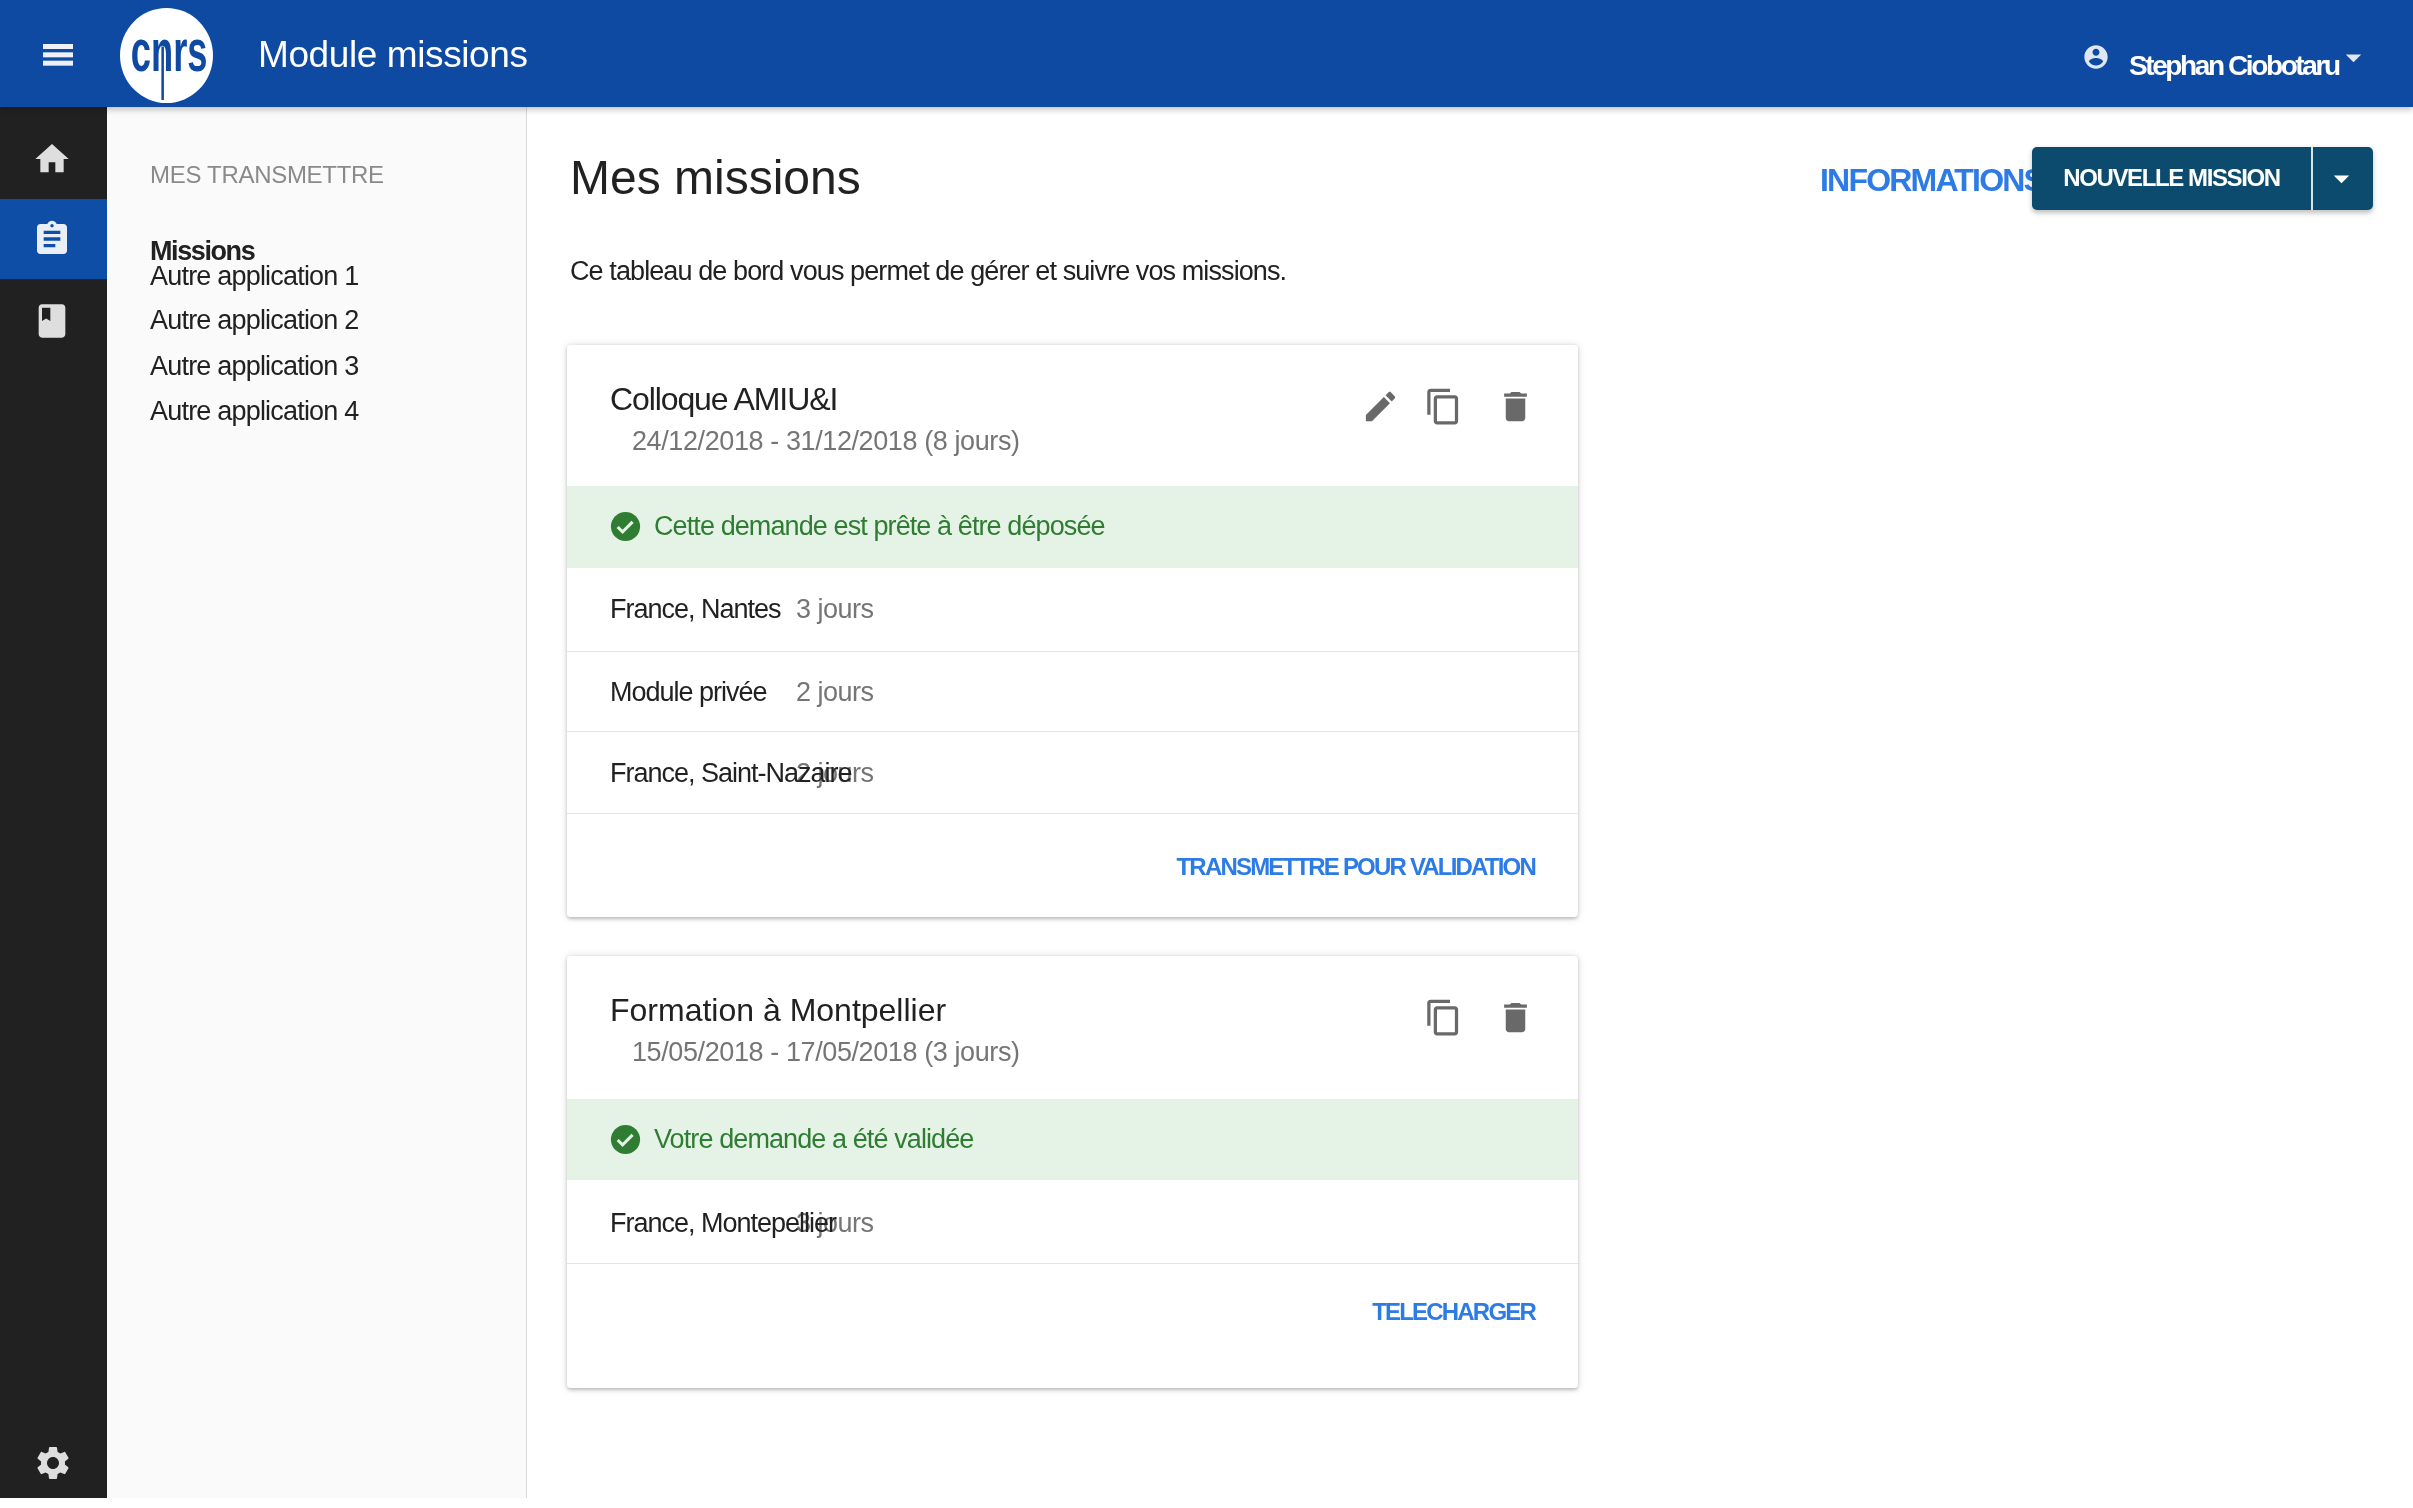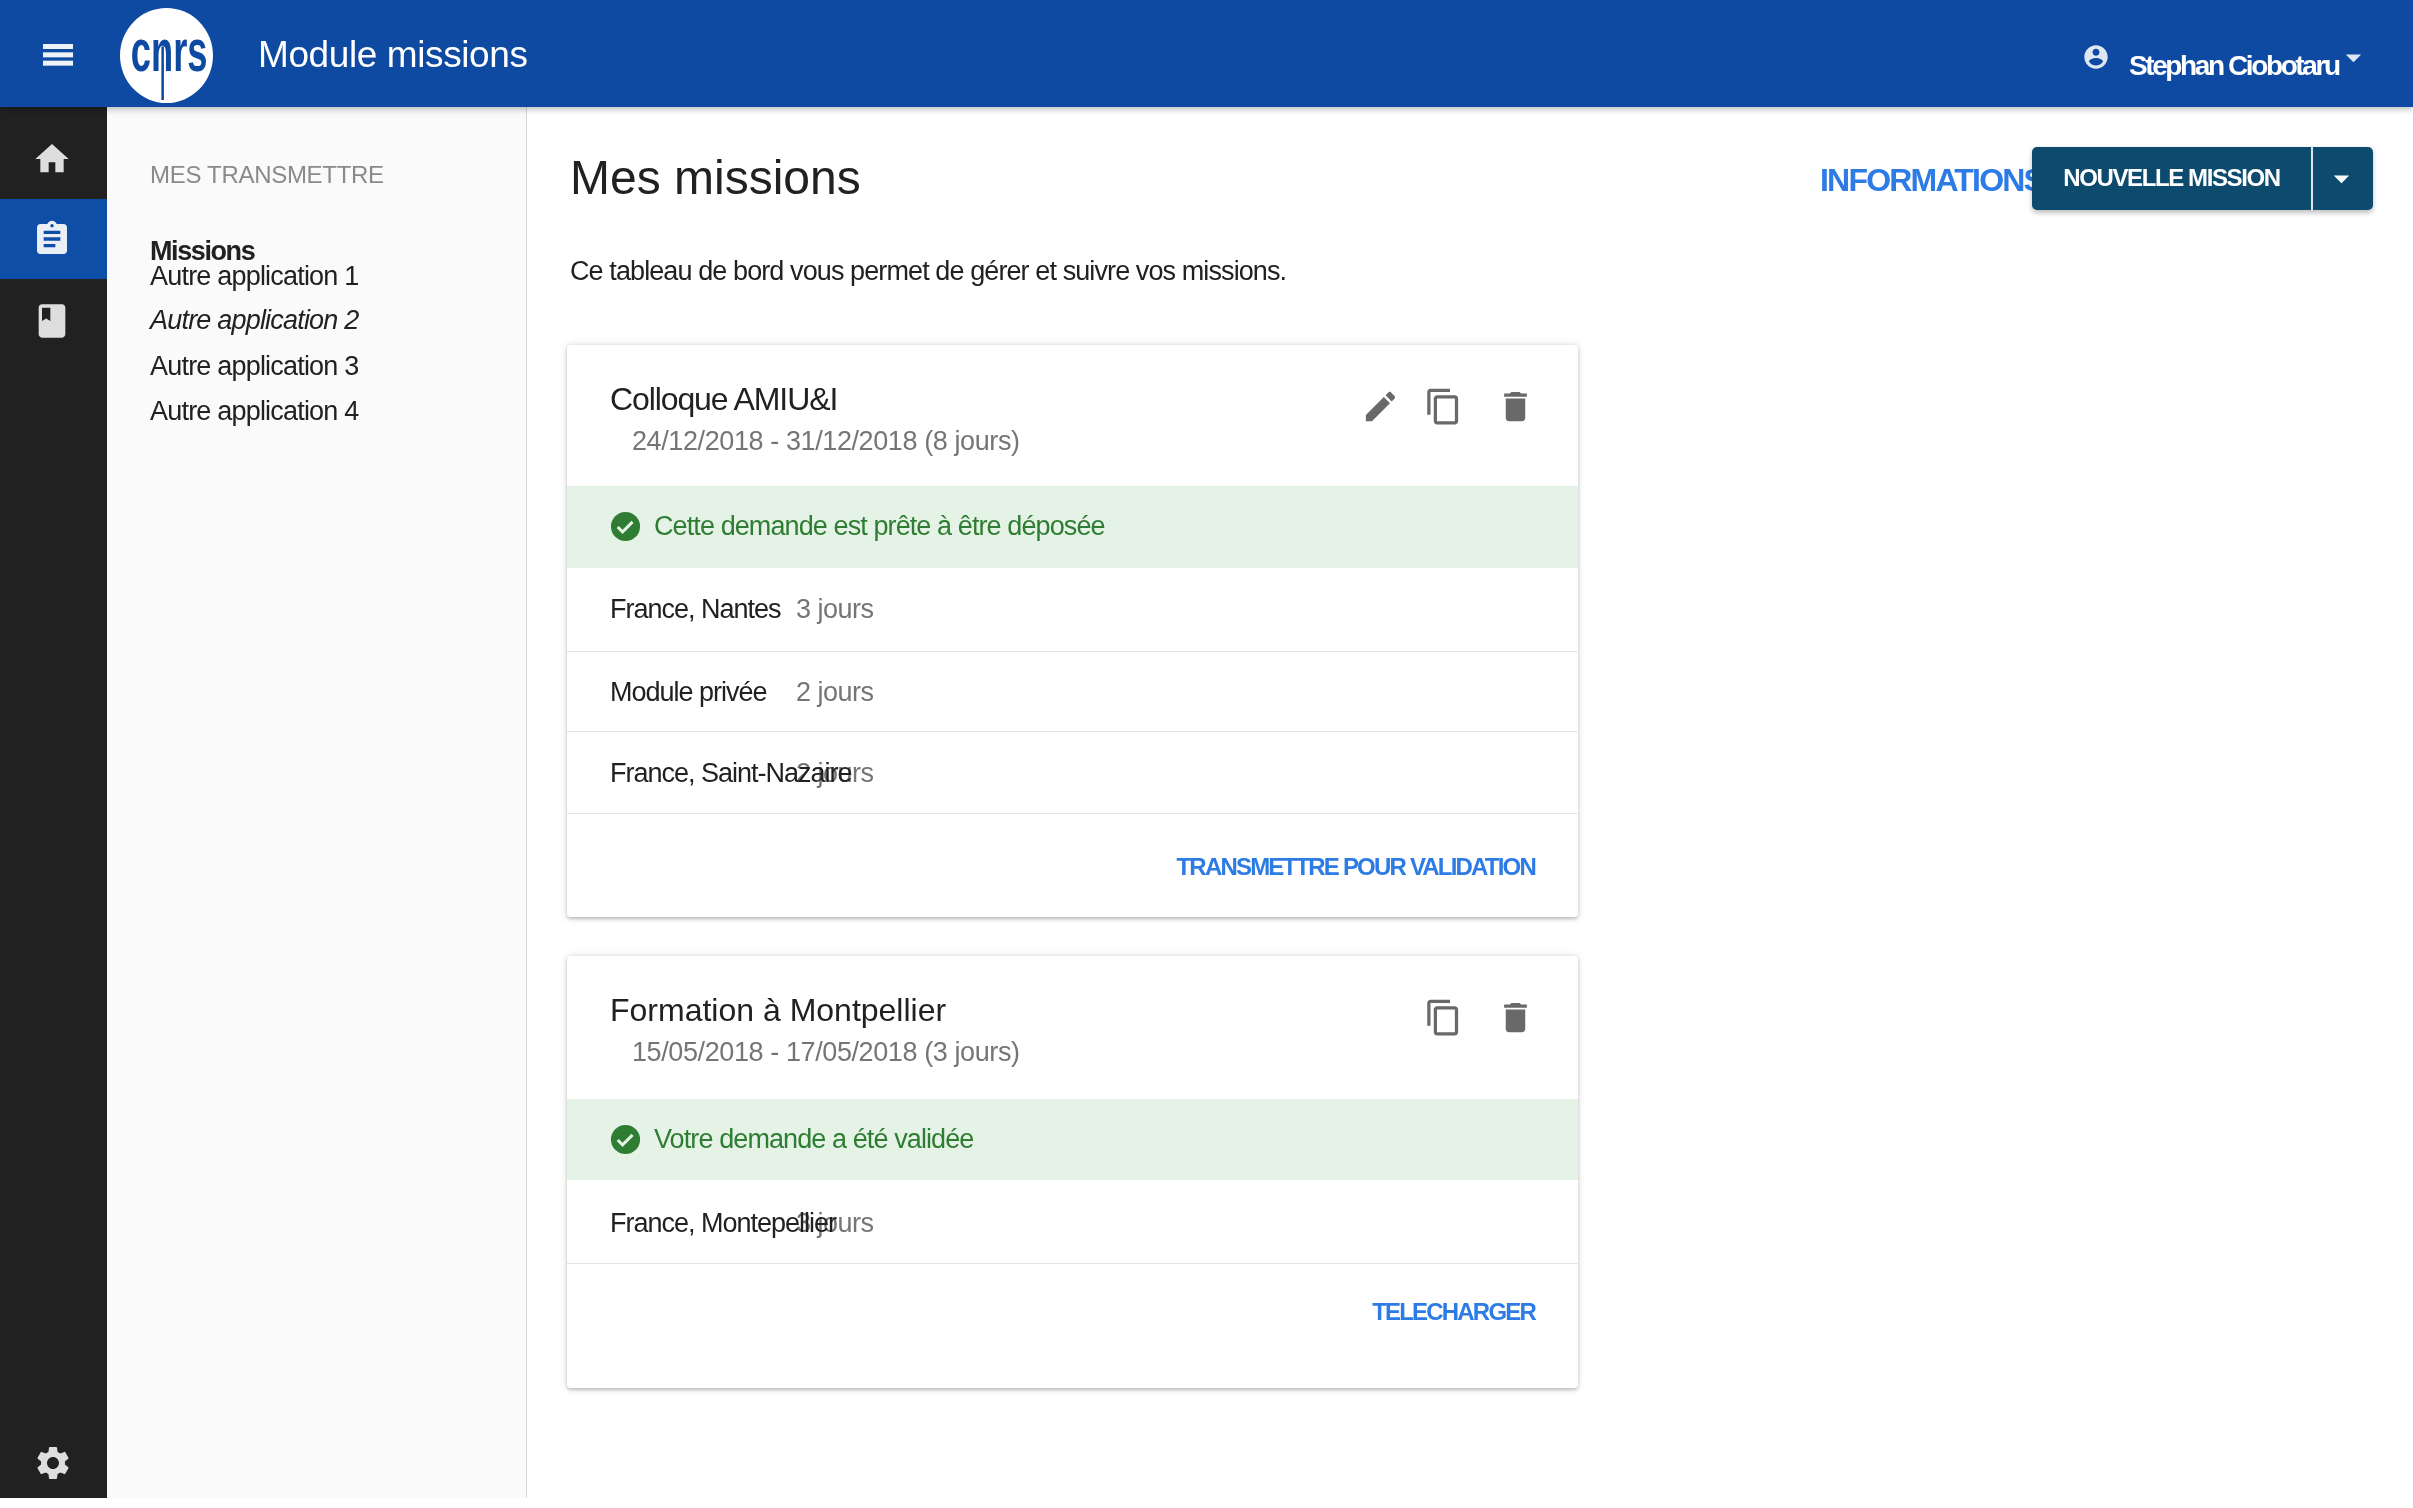--- a/index.html
+++ b/index.html
@@ -57,21 +57,21 @@
   .icbtn { position:absolute; }
 </style>
 </head>
 <body>
 <div id="app">
 
   <div class="panel">
     <div class="hdr">MES TRANSMETTRE</div>
     <div class="itm" style="top:110px; font-weight:700; letter-spacing:-1.4px;margin-top:21px;">Missions</div>
     <div class="itm" style="top:156px;">Autre application 1</div>
-    <div class="itm" style="top:200px;font-style:italic;">Autre application 2</div>
+    <div class="itm" style="top:200px;">Autre application 2</div>
     <div class="itm" style="top:246px;">Autre application 3</div>
     <div class="itm" style="top:291px;">Autre application 4</div>
   </div>
 
   <div class="rail">
     <div class="railsel"></div>
     <svg class="abs" style="left:32px; top:32px;" width="40" height="40" viewBox="0 0 24 24" fill="#dedede">
         <path d="M10 20v-6h4v6h5v-8h3L12 3 2 12h3v8z"></path>
       </svg>
     <svg class="abs" style="left:32px; top:112px;" width="40" height="40" viewBox="0 0 24 24" fill="#e9eef7">

